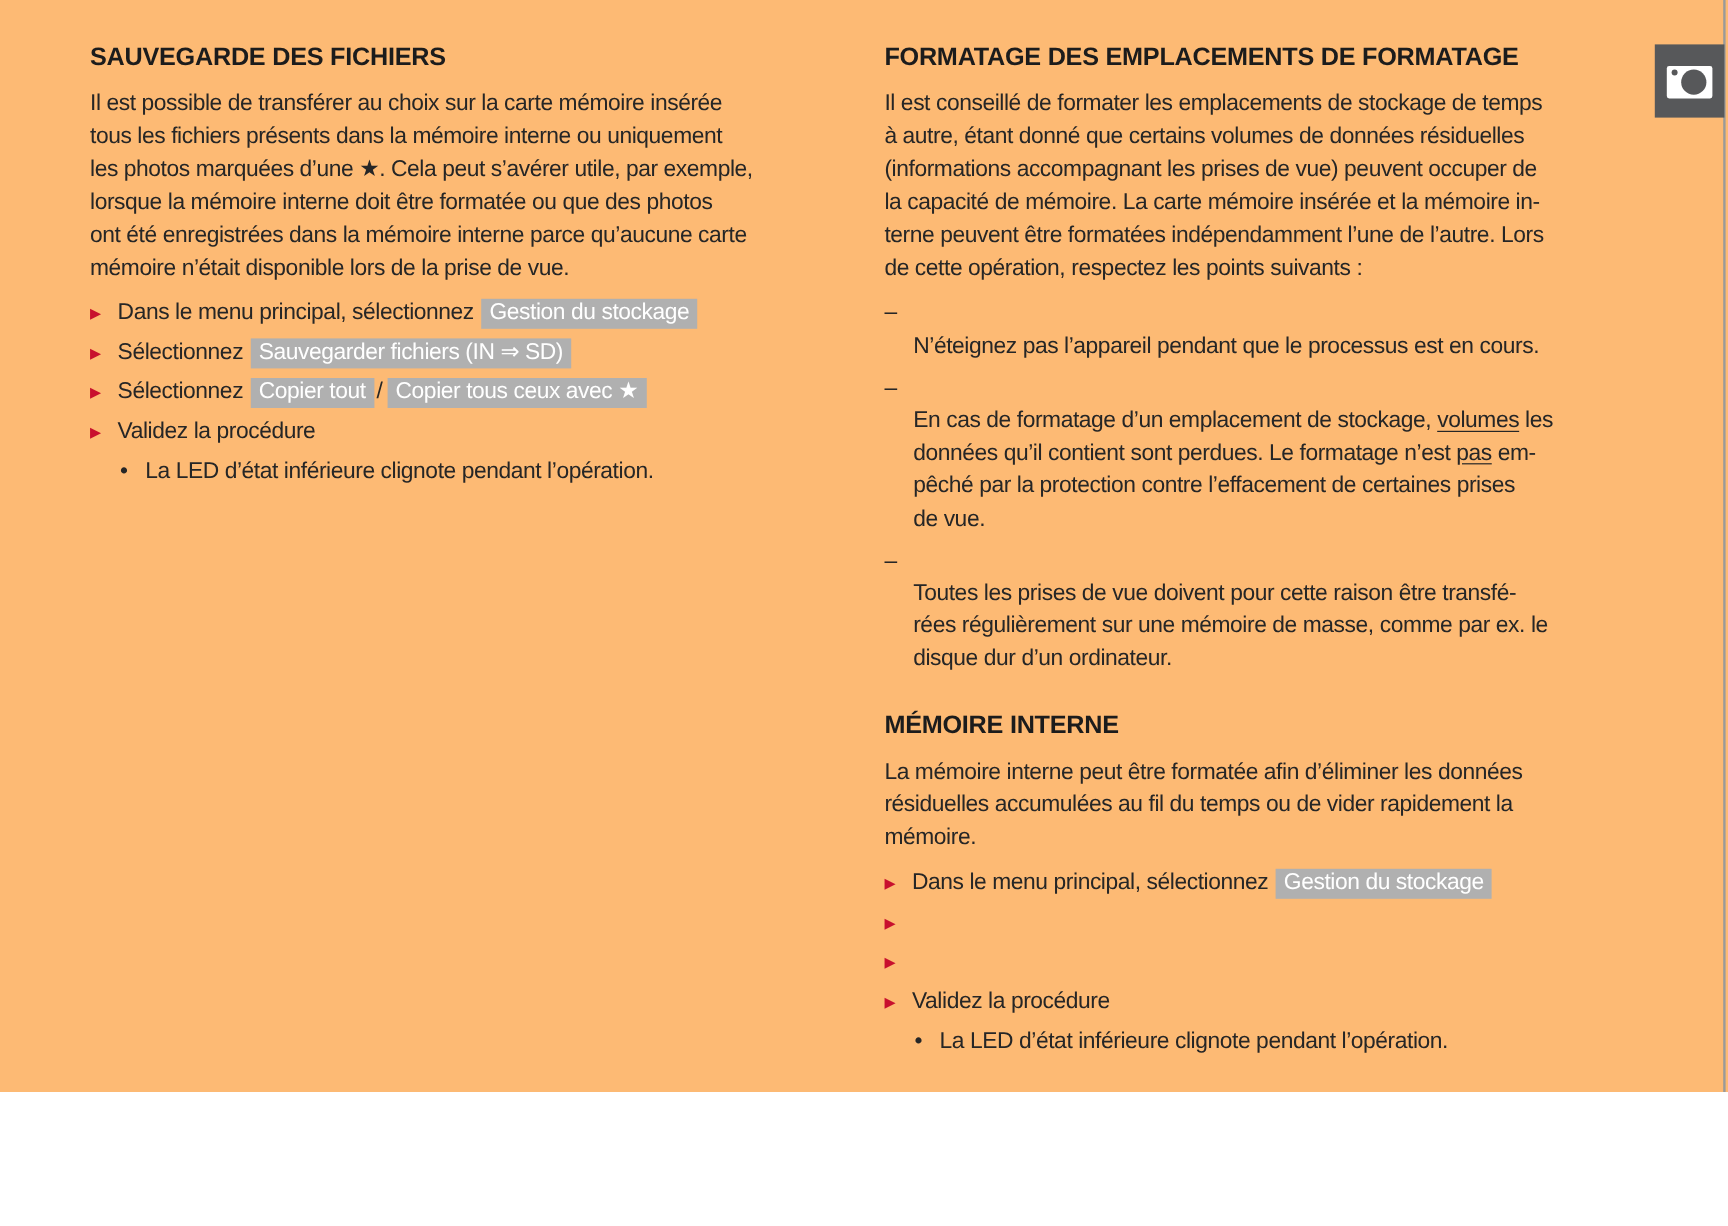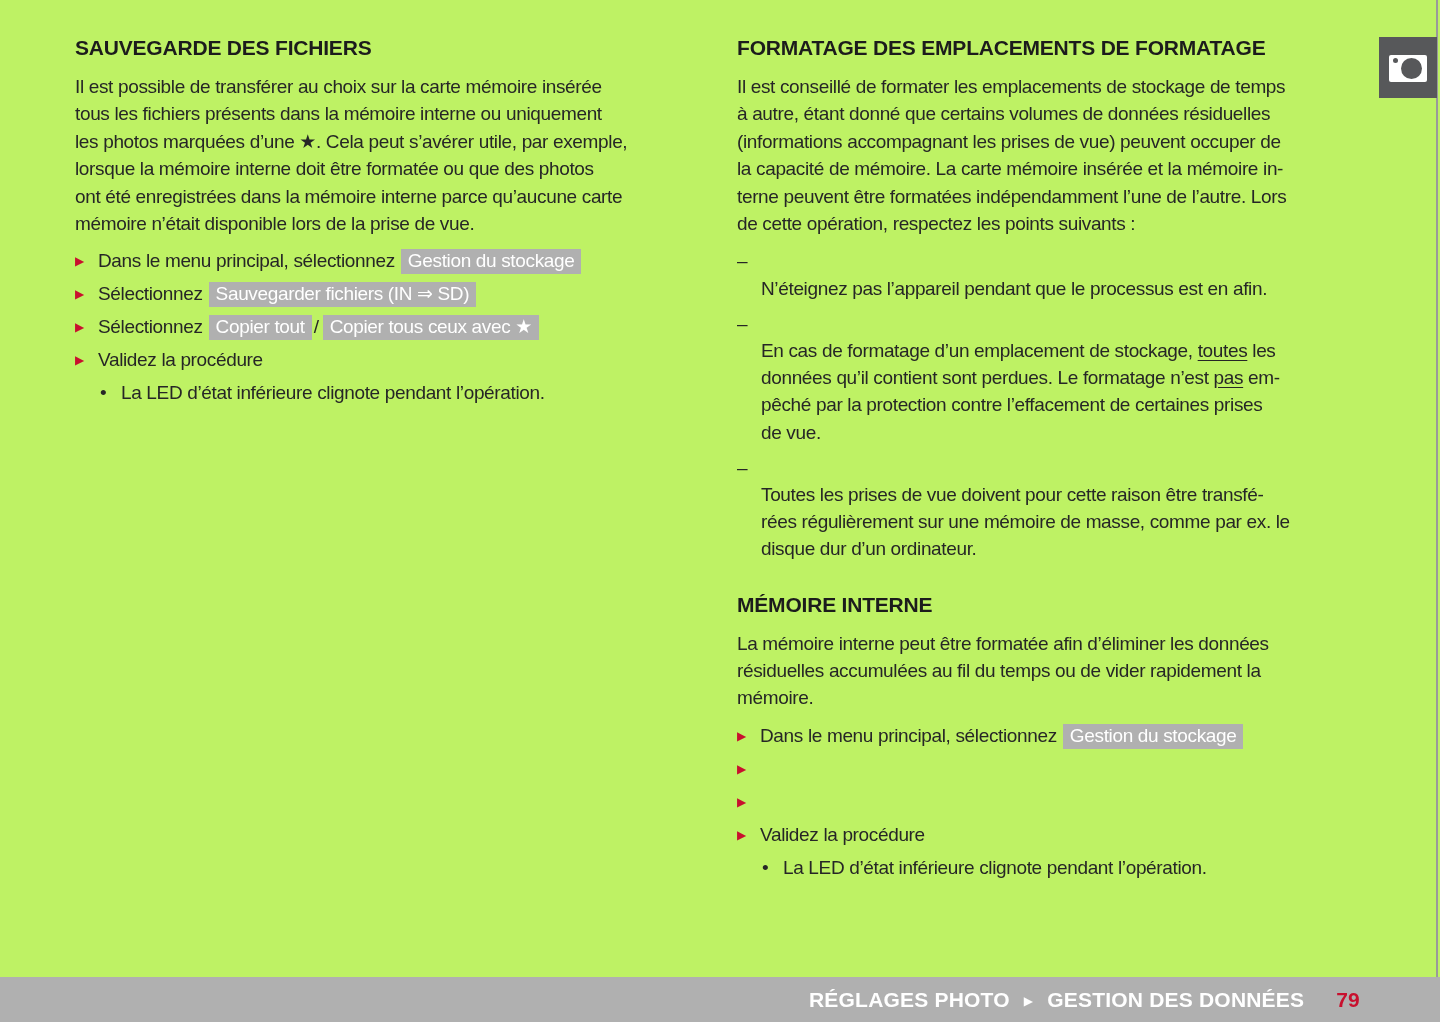--- a/index.html
+++ b/index.html
@@ -1,20 +1,20 @@
 <!DOCTYPE html>
 <html><head>
 <meta charset="utf-8">
 <style>
   html, body { margin: 0; padding: 0; background: #ffffff; }
   .page {
     position: relative;
     width: 1440px;
-    height: 1022px;
-    background: #bef264;
+    height: 910px;
+    background: #fdba74;
     overflow: hidden;
     font-family: "Liberation Sans", "DejaVu Sans", sans-serif;
     color: #262626;
   }
   .col { position: absolute; top: 36px; width: 624px; }
   .col-left  { left: 75px; }
   .col-right { left: 737px; }
 
   .heading {
     font-size: 21px;
@@ -231,27 +231,27 @@
 à autre, étant donné que certains volumes de données résiduelles
 (informations accompagnant les prises de vue) peuvent occuper de
 la capacité de mémoire. La carte mémoire insérée et la mémoire in-
 terne peuvent être formatées indépendamment l’une de l’autre. Lors
 de cette opération, respectez les points suivants :</div>
 
     <div class="caution-list">
       <div class="caution">
         <span class="caution-marker">–</span>
         <div class="caution-text">
-          <span>N’éteignez pas l’appareil pendant que le processus est en afin.</span>
+          <span>N’éteignez pas l’appareil pendant que le processus est en cours.</span>
         </div>
       </div>
       <div class="caution">
         <span class="caution-marker">–</span>
         <div class="caution-text">
-          <span>En cas de formatage d’un emplacement de stockage, </span><span class="u">toutes</span><span> les
+          <span>En cas de formatage d’un emplacement de stockage, </span><span class="u">volumes</span><span> les
 données qu’il contient sont perdues. Le formatage n’est </span><span class="u">pas</span><span> em-
 pêché par la protection contre l’effacement de certaines prises
 de vue.</span>
         </div>
       </div>
       <div class="caution">
         <span class="caution-marker">–</span>
         <div class="caution-text">
           <span>Toutes les prises de vue doivent pour cette raison être transfé-
 rées régulièrement sur une mémoire de masse, comme par ex. le

